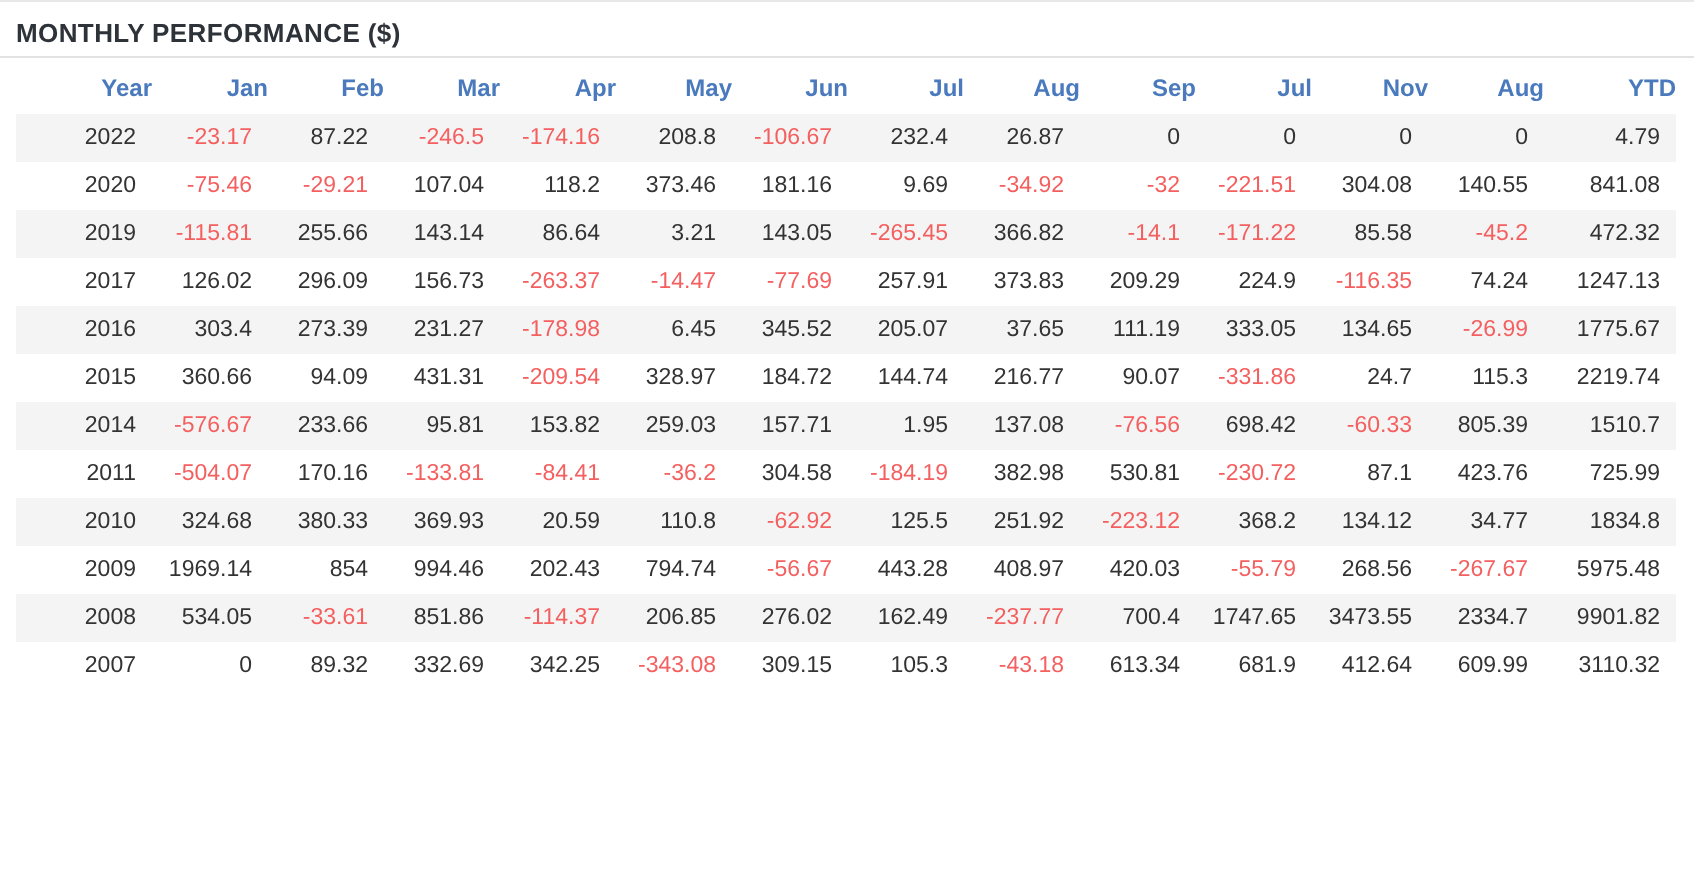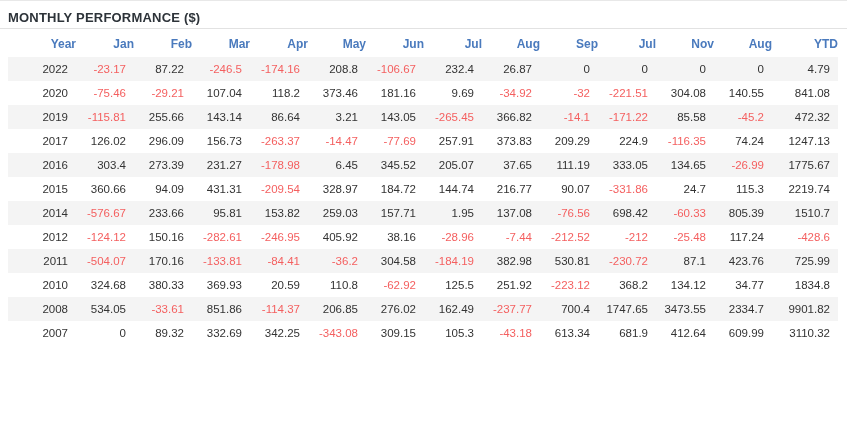--- a/index.html
+++ b/index.html
@@ -211,36 +211,20 @@
           <td class="value-cell">157.71</td>
           <td class="value-cell">1.95</td>
           <td class="value-cell">137.08</td>
           <td class="value-cell neg">-76.56</td>
           <td class="value-cell">698.42</td>
           <td class="value-cell neg">-60.33</td>
           <td class="value-cell">805.39</td>
           <td class="value-cell">1510.7</td>
         </tr>
         <tr>
-          <td class="year-cell">2012</td>
-          <td class="value-cell neg">-124.12</td>
-          <td class="value-cell">150.16</td>
-          <td class="value-cell neg">-282.61</td>
-          <td class="value-cell neg">-246.95</td>
-          <td class="value-cell">405.92</td>
-          <td class="value-cell">38.16</td>
-          <td class="value-cell neg">-28.96</td>
-          <td class="value-cell neg">-7.44</td>
-          <td class="value-cell neg">-212.52</td>
-          <td class="value-cell neg">-212</td>
-          <td class="value-cell neg">-25.48</td>
-          <td class="value-cell">117.24</td>
-          <td class="value-cell neg">-428.6</td>
-        </tr>
-        <tr>
           <td class="year-cell">2011</td>
           <td class="value-cell neg">-504.07</td>
           <td class="value-cell">170.16</td>
           <td class="value-cell neg">-133.81</td>
           <td class="value-cell neg">-84.41</td>
           <td class="value-cell neg">-36.2</td>
           <td class="value-cell">304.58</td>
           <td class="value-cell neg">-184.19</td>
           <td class="value-cell">382.98</td>
           <td class="value-cell">530.81</td>
@@ -259,20 +243,36 @@
           <td class="value-cell neg">-62.92</td>
           <td class="value-cell">125.5</td>
           <td class="value-cell">251.92</td>
           <td class="value-cell neg">-223.12</td>
           <td class="value-cell">368.2</td>
           <td class="value-cell">134.12</td>
           <td class="value-cell">34.77</td>
           <td class="value-cell">1834.8</td>
         </tr>
         <tr>
+          <td class="year-cell">2009</td>
+          <td class="value-cell">1969.14</td>
+          <td class="value-cell">854</td>
+          <td class="value-cell">994.46</td>
+          <td class="value-cell">202.43</td>
+          <td class="value-cell">794.74</td>
+          <td class="value-cell neg">-56.67</td>
+          <td class="value-cell">443.28</td>
+          <td class="value-cell">408.97</td>
+          <td class="value-cell">420.03</td>
+          <td class="value-cell neg">-55.79</td>
+          <td class="value-cell">268.56</td>
+          <td class="value-cell neg">-267.67</td>
+          <td class="value-cell">5975.48</td>
+        </tr>
+        <tr>
           <td class="year-cell">2008</td>
           <td class="value-cell">534.05</td>
           <td class="value-cell neg">-33.61</td>
           <td class="value-cell">851.86</td>
           <td class="value-cell neg">-114.37</td>
           <td class="value-cell">206.85</td>
           <td class="value-cell">276.02</td>
           <td class="value-cell">162.49</td>
           <td class="value-cell neg">-237.77</td>
           <td class="value-cell">700.4</td>

